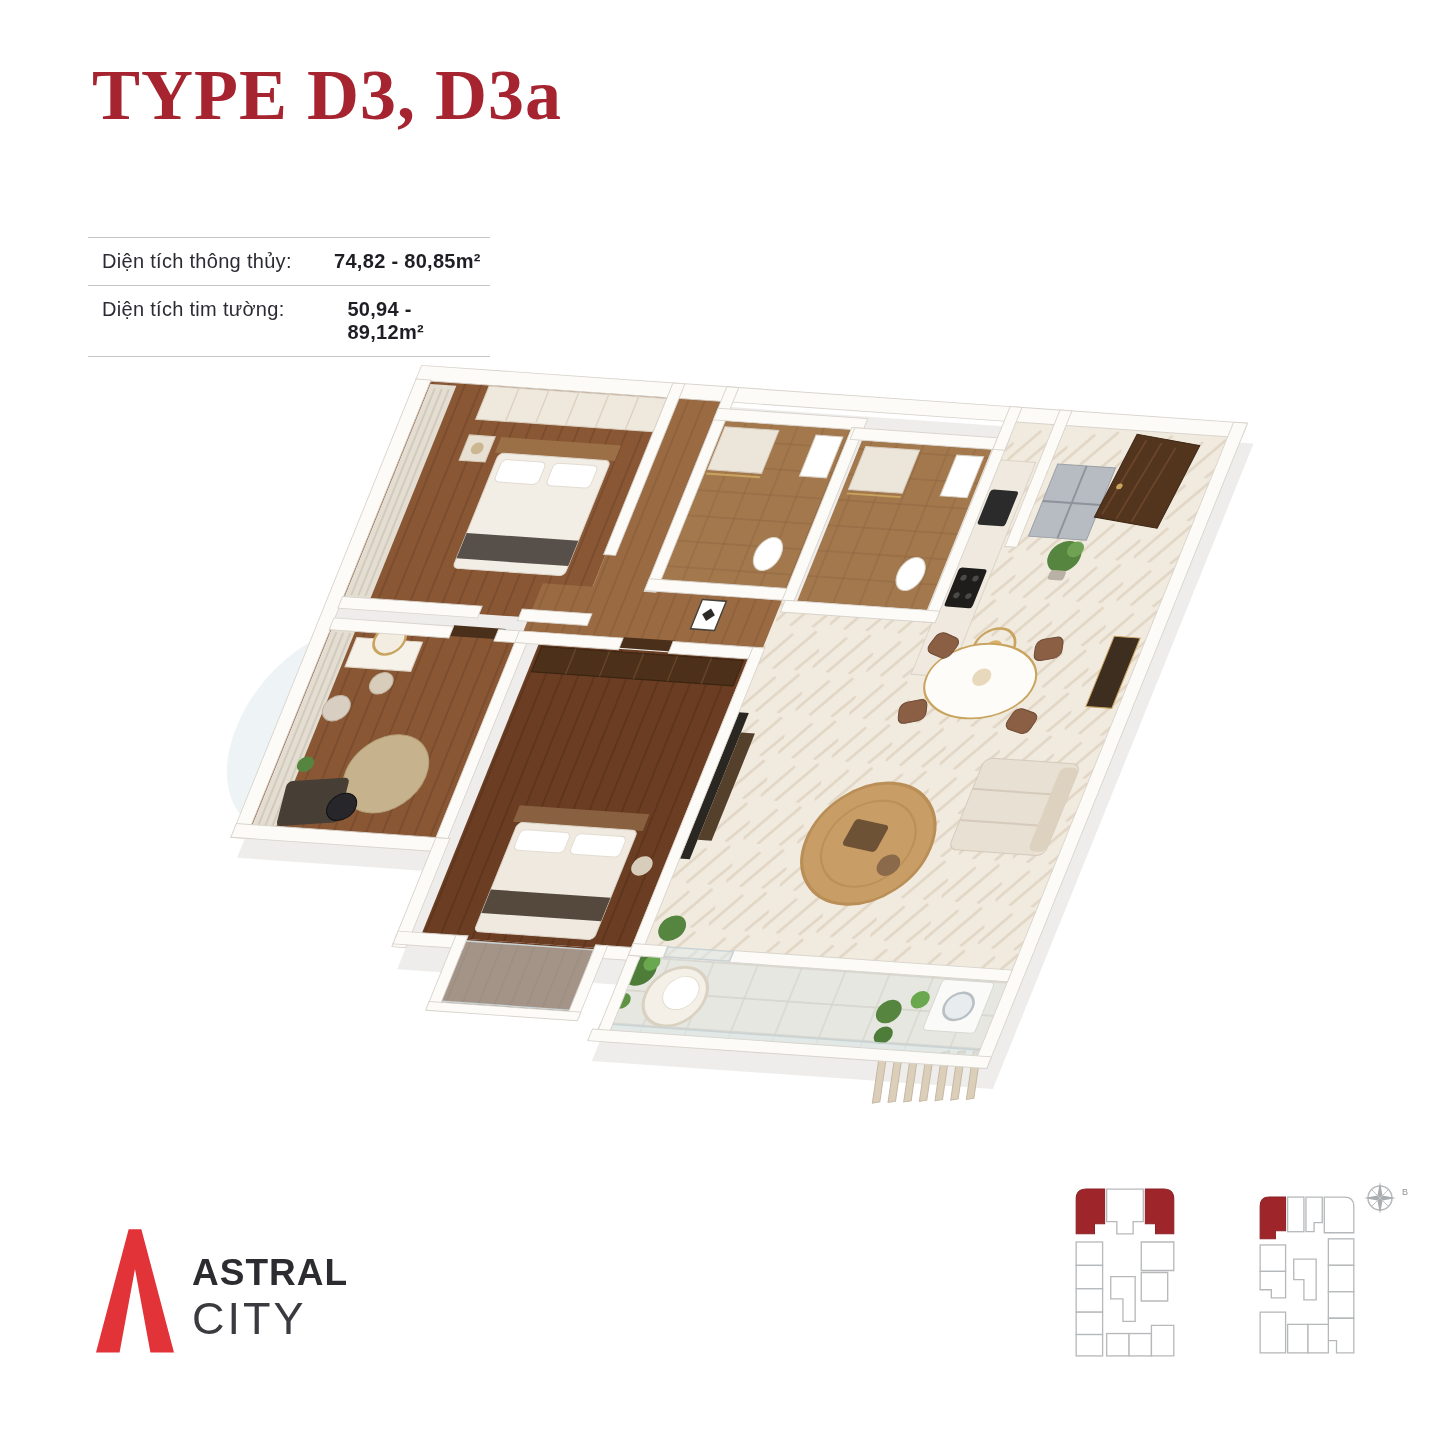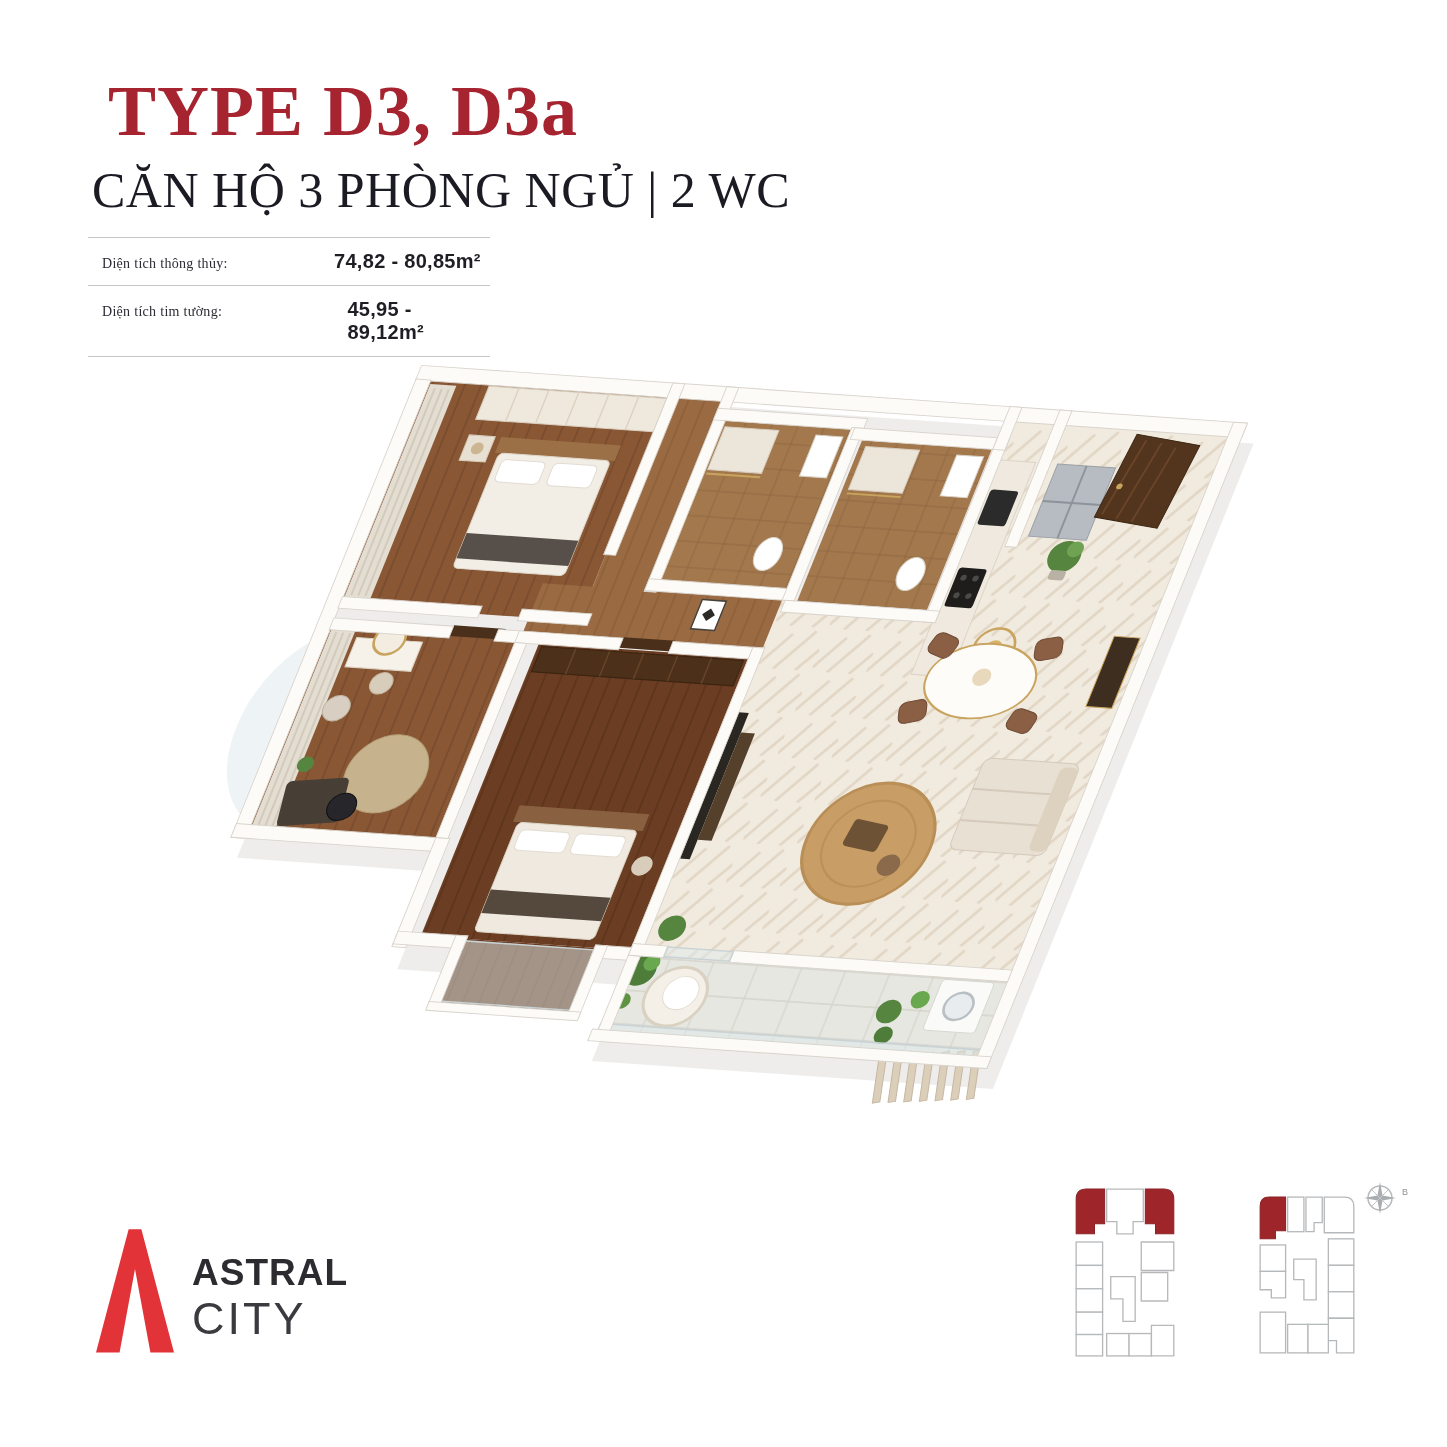--- a/index.html
+++ b/index.html
@@ -1,29 +1,29 @@
 <!DOCTYPE html>
 <html style="--title-red: #A6242F; --logo-red: #E23338; --keyplan-red: #9E262B; --keyplan-line: #B6B9BB; --text-dark: #1B1B24; --label-gray: #2B2B33; --rule-gray: #C6C6C6;"><head>
 <meta charset="utf-8">
 <style>
   html,body{margin:0;padding:0;background:#fff;}
   .page{position:relative;width:1447px;height:1447px;background:#ffffff;overflow:hidden;
         font-family:"Liberation Sans",sans-serif;}
   
   .hdr{position:absolute;left:92px;top:58px;}
-  .hdr h1{margin:16px;font-family:"Liberation Serif",serif;font-weight:700;
+  .hdr h1{margin:0;font-family:"Liberation Serif",serif;font-weight:700;
           font-size:72px;line-height:1.04;color:var(--title-red);letter-spacing:1px;}
   .hdr h2{margin:14px 0 0 0;font-family:"Liberation Serif",serif;font-weight:400;
           font-size:50px;line-height:1;color:var(--text-dark);letter-spacing:0.5px;}
   
   .area{position:absolute;left:88px;top:237px;width:402px;}
   .area .row{display:flex;align-items:baseline;border-top:1px solid var(--rule-gray);
              padding:12px 0 12px 14px;}
   .area .row:last-child{border-bottom:1px solid var(--rule-gray);gap:20px;}
-  .area .lbl{width:232px;font-size:14px;color:var(--label-gray);letter-spacing:0.3px;font-family:Liberation Serif, serif;}
+  .area .lbl{width:232px;font-size:20px;color:var(--label-gray);letter-spacing:0.3px;}
   .area .val{font-size:20px;font-weight:700;color:#1e1e24;letter-spacing:0.3px;}
   
   .plan-wrap{position:absolute;inset:0;}
   
   .logo{position:absolute;left:96px;top:1222px;display:flex;}
   .logo .mark{width:78px;height:134px;}
   .logo .words{margin-left:18px;margin-top:32px;}
   .logo .w1{font-size:37px;font-weight:800;letter-spacing:1px;color:#2b2b30;line-height:1;}
   .logo .w2{font-size:45px;font-weight:400;letter-spacing:3px;color:#3a3a3f;line-height:1;margin-top:5px;}
   
@@ -36,31 +36,30 @@
   .wall{fill:#fcfbf8;stroke:#d8d3cb;stroke-width:0.9;}
   .glass{fill:rgba(222,233,235,0.5);stroke:#c9d2d4;stroke-width:1.5;}
 </style>
 </head>
 <body>
 
 <div class="page">
 
   <div class="hdr">
     <h1>TYPE D3, D3a</h1>
-    <h2>CĂN HỘ 3 PHÒNG NGỦ | 2 WC</h2>
   </div>
 
   <div class="area">
     <div class="row">
       <span class="lbl">Diện tích thông thủy:</span>
       <span class="val">74,82 - 80,85m²</span>
     </div>
     <div class="row">
       <span class="lbl">Diện tích tim tường:</span>
-      <span class="val">45,95 - 89,12m²</span>
+      <span class="val">50,94 - 89,12m²</span>
     </div>
   </div>
 
   <div class="plan-wrap">
   <svg width="1447" height="1447" viewBox="0 0 1447 1447">
     <defs>
       <pattern id="wood" width="16" height="16" patternUnits="userSpaceOnUse">
         <rect width="16" height="16" fill="#8a5735"></rect>
             <line x1="4" y1="0" x2="4" y2="16" stroke="#764a2c" stroke-width="1.5"></line>
       </pattern>

